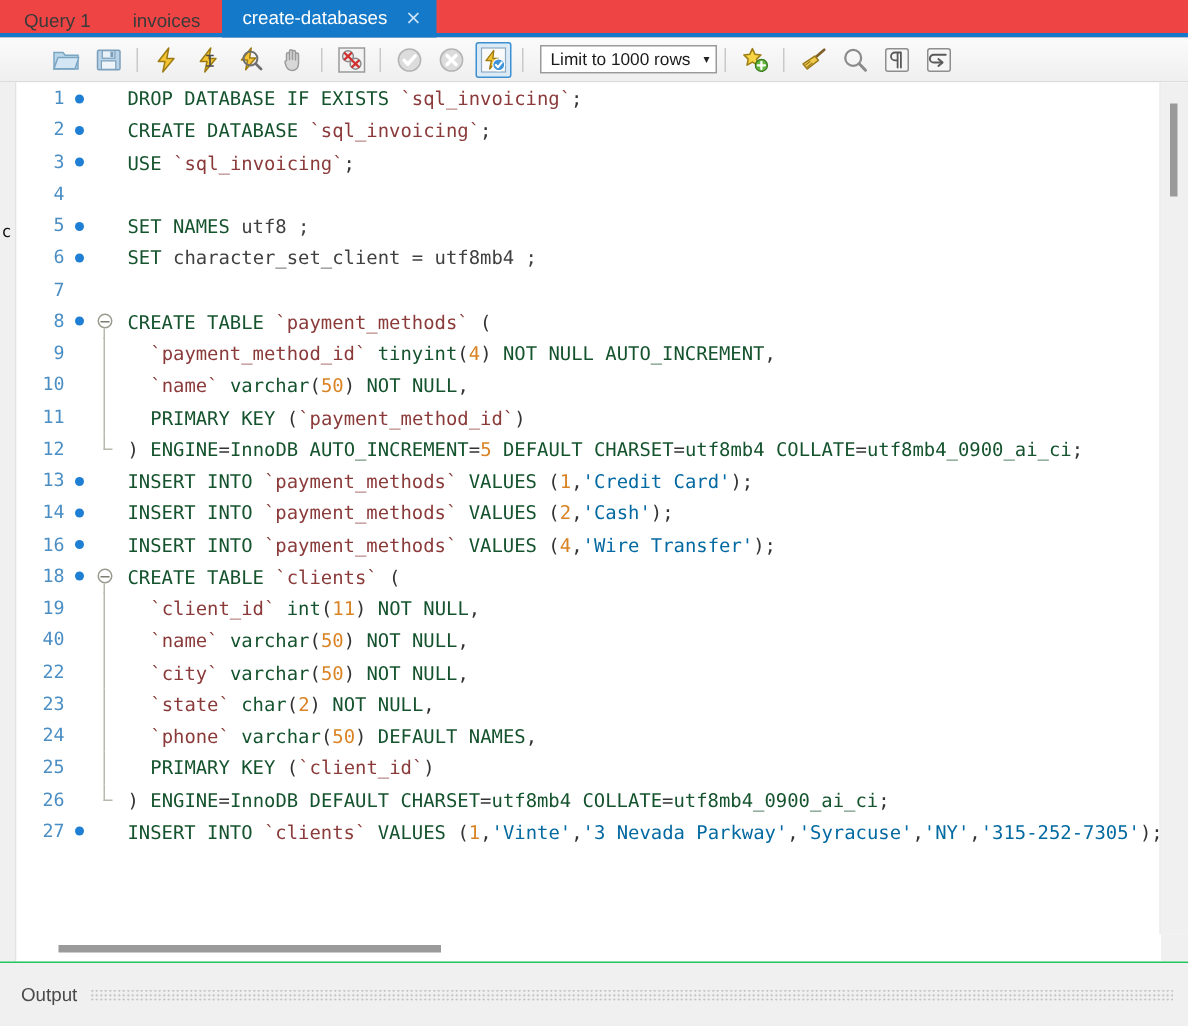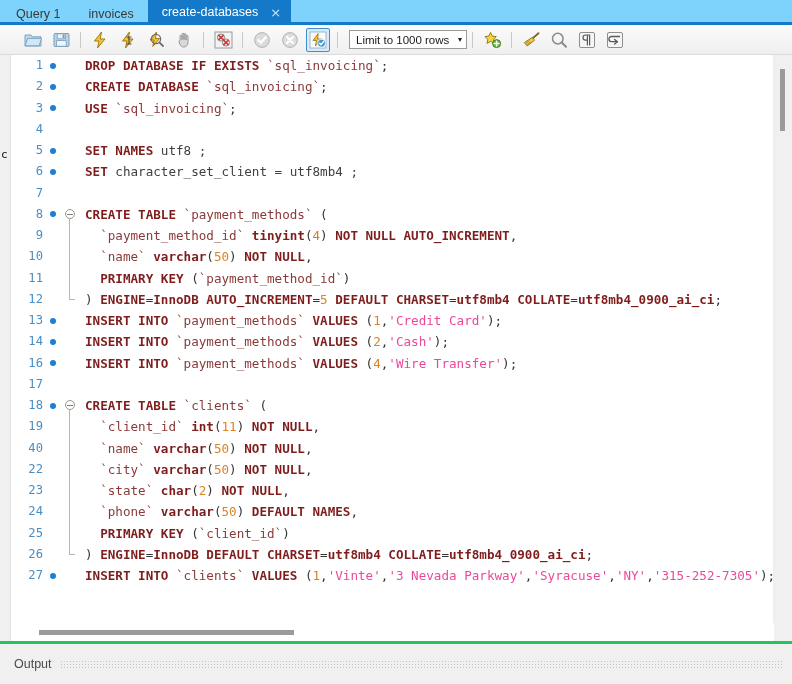--- a/index.html
+++ b/index.html
@@ -9,21 +9,21 @@
     font-family:"Liberation Sans", sans-serif;
     font-size:12px;
     color:#222;
     -webkit-font-smoothing:antialiased;
   }
   #app{position:relative;width:792px;height:684px;background:#f4f4f4;}
 
   
   .tabstrip{
     position:absolute;left:0;top:0;width:792px;height:25px;
-    background:#7dd3fc;
+    background:#ef4444;
     display:flex;align-items:flex-end;
     box-sizing:border-box;
   }
   .tabstrip:after{
     content:"";position:absolute;left:0;right:0;bottom:0;height:3px;
     background:#1479c8;
   }
   .tab{
     position:relative;z-index:2;
     height:22px;line-height:22px;
@@ -46,21 +46,21 @@
     font-family:"DejaVu Sans", sans-serif;
   }
 
   
   .toolbar{
     position:absolute;left:0;top:25px;width:792px;height:30px;
     background:linear-gradient(#fbfbfb,#efeff0);
     border-bottom:1px solid #dcdcdc;
     display:flex;align-items:center;
     box-sizing:border-box;
-    padding-left:19px;
+    padding-left:30px;
   }
   .tbtn{
     width:24px;height:24px;margin:0 2px;
     display:flex;align-items:center;justify-content:center;
     box-sizing:border-box;border:1px solid transparent;border-radius:2px;
     position:relative;
   }
   .tbtn.selected{
     border:1px solid #3c8fd0;background:#dbeaf7;
   }
@@ -137,23 +137,23 @@
   .fold-line.start{top:15px;height:7px;}
   .fold-line.end{
     height:11px;
   }
   .fold-line.end:after{
     content:"";position:absolute;left:0;top:10px;width:6px;height:1px;background:#b8b8ac;
   }
   .ctext{flex:1;padding-left:6px;}
 
   
-  .kw{color:#7f1d1d;font-weight:bold;}
+  .kw{color:#14532d;font-weight:normal;}
   .num{color:#d98324;}
-  .str{color:#ec4899;}
+  .str{color:#0369a1;}
   .op{color:#333333;}
   .pl{color:#404040;}
   .bt{color:#8b3a3a;}
 
   
   .vscroll{
     position:absolute;right:0;top:0;width:18px;bottom:18px;background:#f0f0f0;
     border-left:1px solid #ececec;
   }
   .vthumb{
@@ -166,21 +166,21 @@
     position:absolute;left:28px;top:7px;width:255px;height:5px;background:#9a9a9a;
   }
   .corner{
     position:absolute;right:0;bottom:0;width:18px;height:18px;background:#f0f0f0;
   }
 
   
   .outputbar{
     position:absolute;left:0;top:641px;width:792px;height:43px;
     background:#f0f0f0;box-sizing:border-box;
-    border-top:3px solid #22c55e;
+    border-top:1px solid #22c55e;
     display:flex;align-items:center;
     padding-left:14px;
   }
   .outputbar .olabel{
     font-size:12.5px;color:#4a4a4a;flex:none;padding-right:8px;
   }
   .outputbar .dots{
     flex:1;height:7px;margin-right:10px;
     background-image:radial-gradient(#c2c2c2 34%, transparent 36%);
     background-size:3px 3px;
@@ -387,21 +387,20 @@
           <div class="row"><span class="gnum">6</span><span class="gdot"><i></i></span><span class="gfold"></span><span class="ctext"><span class="kw">SET </span><span class="pl">character_set_client = utf8mb4 ;</span></span></div>
           <div class="row"><span class="gnum">7</span><span class="gdot"></span><span class="gfold"></span><span class="ctext"></span></div>
           <div class="row"><span class="gnum">8</span><span class="gdot"><i></i></span><span class="gfold"><span class="fold-circle"></span><span class="fold-line start"></span></span><span class="ctext"><span class="kw">CREATE TABLE </span><span class="bt">`payment_methods`</span><span class="op"> (</span></span></div>
           <div class="row"><span class="gnum">9</span><span class="gdot"></span><span class="gfold"><span class="fold-line"></span></span><span class="ctext"><span class="pl">  </span><span class="bt">`payment_method_id`</span><span class="kw"> tinyint</span><span class="op">(</span><span class="num">4</span><span class="op">) </span><span class="kw">NOT NULL AUTO_INCREMENT</span><span class="op">,</span></span></div>
           <div class="row"><span class="gnum">10</span><span class="gdot"></span><span class="gfold"><span class="fold-line"></span></span><span class="ctext"><span class="pl">  </span><span class="bt">`name`</span><span class="kw"> varchar</span><span class="op">(</span><span class="num">50</span><span class="op">) </span><span class="kw">NOT NULL</span><span class="op">,</span></span></div>
           <div class="row"><span class="gnum">11</span><span class="gdot"></span><span class="gfold"><span class="fold-line"></span></span><span class="ctext"><span class="pl">  </span><span class="kw">PRIMARY KEY </span><span class="op">(</span><span class="bt">`payment_method_id`</span><span class="op">)</span></span></div>
           <div class="row"><span class="gnum">12</span><span class="gdot"></span><span class="gfold"><span class="fold-line end"></span></span><span class="ctext"><span class="op">) </span><span class="kw">ENGINE</span><span class="op">=</span><span class="kw">InnoDB AUTO_INCREMENT</span><span class="op">=</span><span class="num">5</span><span class="kw"> DEFAULT CHARSET</span><span class="op">=</span><span class="kw">utf8mb4 COLLATE</span><span class="op">=</span><span class="kw">utf8mb4_0900_ai_ci</span><span class="op">;</span></span></div>
           <div class="row"><span class="gnum">13</span><span class="gdot"><i></i></span><span class="gfold"></span><span class="ctext"><span class="kw">INSERT INTO </span><span class="bt">`payment_methods`</span><span class="kw"> VALUES </span><span class="op">(</span><span class="num">1</span><span class="op">,</span><span class="str">'Credit Card'</span><span class="op">);</span></span></div>
           <div class="row"><span class="gnum">14</span><span class="gdot"><i></i></span><span class="gfold"></span><span class="ctext"><span class="kw">INSERT INTO </span><span class="bt">`payment_methods`</span><span class="kw"> VALUES </span><span class="op">(</span><span class="num">2</span><span class="op">,</span><span class="str">'Cash'</span><span class="op">);</span></span></div>
           <div class="row"><span class="gnum">16</span><span class="gdot"><i></i></span><span class="gfold"></span><span class="ctext"><span class="kw">INSERT INTO </span><span class="bt">`payment_methods`</span><span class="kw"> VALUES </span><span class="op">(</span><span class="num">4</span><span class="op">,</span><span class="str">'Wire Transfer'</span><span class="op">);</span></span></div>
-          <div class="row"><span class="gnum">17</span><span class="gdot"></span><span class="gfold"></span><span class="ctext"></span></div>
           <div class="row"><span class="gnum">18</span><span class="gdot"><i></i></span><span class="gfold"><span class="fold-circle"></span><span class="fold-line start"></span></span><span class="ctext"><span class="kw">CREATE TABLE </span><span class="bt">`clients`</span><span class="op"> (</span></span></div>
           <div class="row"><span class="gnum">19</span><span class="gdot"></span><span class="gfold"><span class="fold-line"></span></span><span class="ctext"><span class="pl">  </span><span class="bt">`client_id`</span><span class="kw"> int</span><span class="op">(</span><span class="num">11</span><span class="op">) </span><span class="kw">NOT NULL</span><span class="op">,</span></span></div>
           <div class="row"><span class="gnum">40</span><span class="gdot"></span><span class="gfold"><span class="fold-line"></span></span><span class="ctext"><span class="pl">  </span><span class="bt">`name`</span><span class="kw"> varchar</span><span class="op">(</span><span class="num">50</span><span class="op">) </span><span class="kw">NOT NULL</span><span class="op">,</span></span></div>
           <div class="row"><span class="gnum">22</span><span class="gdot"></span><span class="gfold"><span class="fold-line"></span></span><span class="ctext"><span class="pl">  </span><span class="bt">`city`</span><span class="kw"> varchar</span><span class="op">(</span><span class="num">50</span><span class="op">) </span><span class="kw">NOT NULL</span><span class="op">,</span></span></div>
           <div class="row"><span class="gnum">23</span><span class="gdot"></span><span class="gfold"><span class="fold-line"></span></span><span class="ctext"><span class="pl">  </span><span class="bt">`state`</span><span class="kw"> char</span><span class="op">(</span><span class="num">2</span><span class="op">) </span><span class="kw">NOT NULL</span><span class="op">,</span></span></div>
           <div class="row"><span class="gnum">24</span><span class="gdot"></span><span class="gfold"><span class="fold-line"></span></span><span class="ctext"><span class="pl">  </span><span class="bt">`phone`</span><span class="kw"> varchar</span><span class="op">(</span><span class="num">50</span><span class="op">) </span><span class="kw">DEFAULT NAMES</span><span class="op">,</span></span></div>
           <div class="row"><span class="gnum">25</span><span class="gdot"></span><span class="gfold"><span class="fold-line"></span></span><span class="ctext"><span class="pl">  </span><span class="kw">PRIMARY KEY </span><span class="op">(</span><span class="bt">`client_id`</span><span class="op">)</span></span></div>
           <div class="row"><span class="gnum">26</span><span class="gdot"></span><span class="gfold"><span class="fold-line end"></span></span><span class="ctext"><span class="op">) </span><span class="kw">ENGINE</span><span class="op">=</span><span class="kw">InnoDB DEFAULT CHARSET</span><span class="op">=</span><span class="kw">utf8mb4 COLLATE</span><span class="op">=</span><span class="kw">utf8mb4_0900_ai_ci</span><span class="op">;</span></span></div>
           <div class="row"><span class="gnum">27</span><span class="gdot"><i></i></span><span class="gfold"></span><span class="ctext"><span class="kw">INSERT INTO </span><span class="bt">`clients`</span><span class="kw"> VALUES </span><span class="op">(</span><span class="num">1</span><span class="op">,</span><span class="str">'Vinte'</span><span class="op">,</span><span class="str">'3 Nevada Parkway'</span><span class="op">,</span><span class="str">'Syracuse'</span><span class="op">,</span><span class="str">'NY'</span><span class="op">,</span><span class="str">'315-252-7305'</span><span class="op">);</span></span></div>
         </div>

